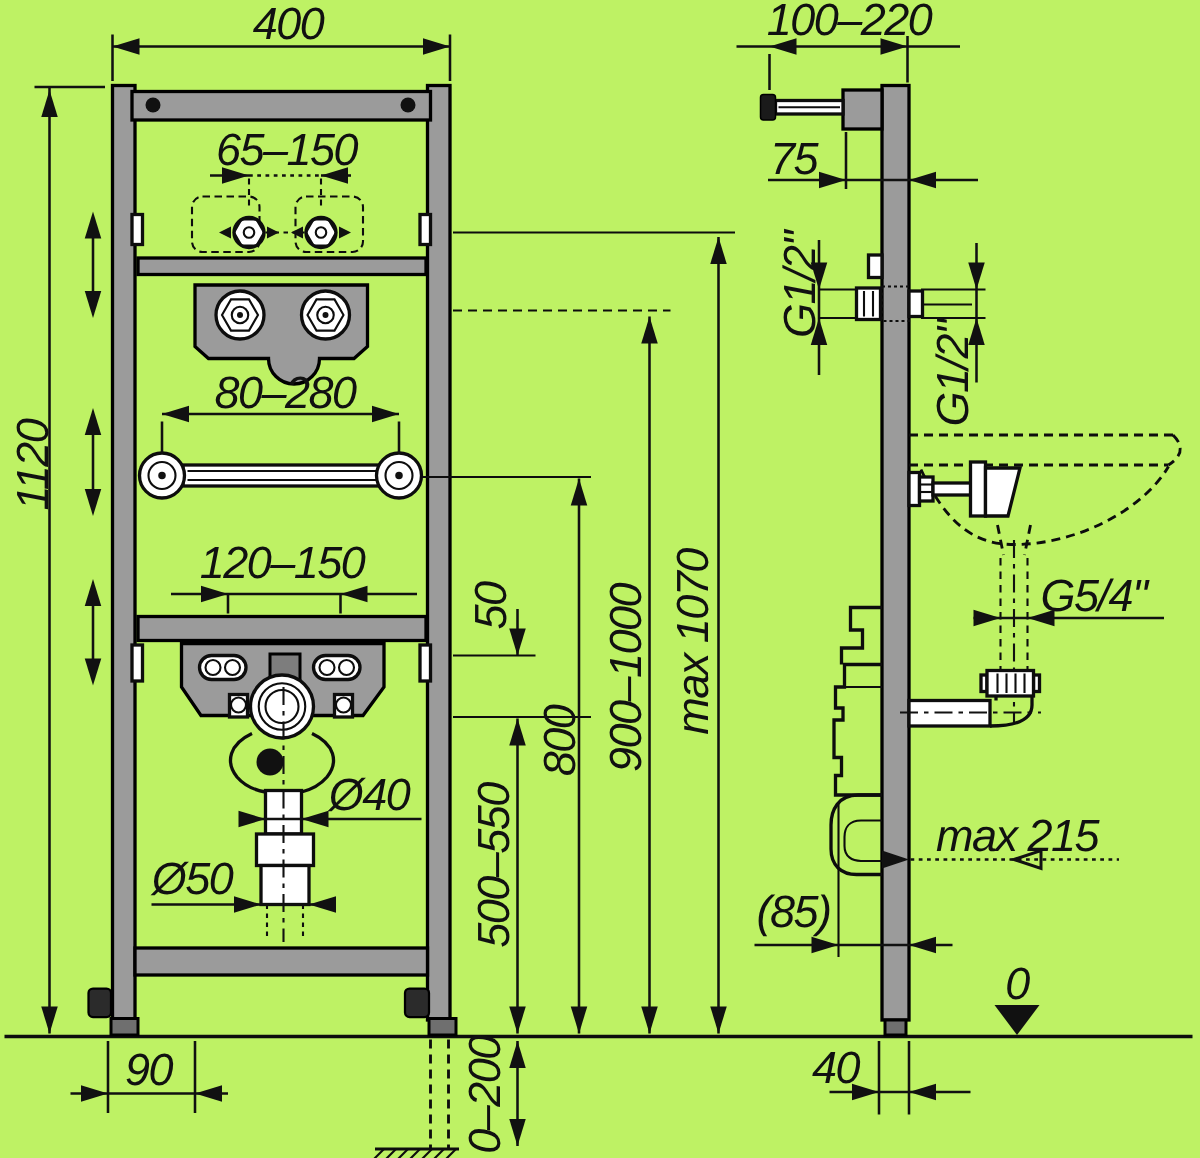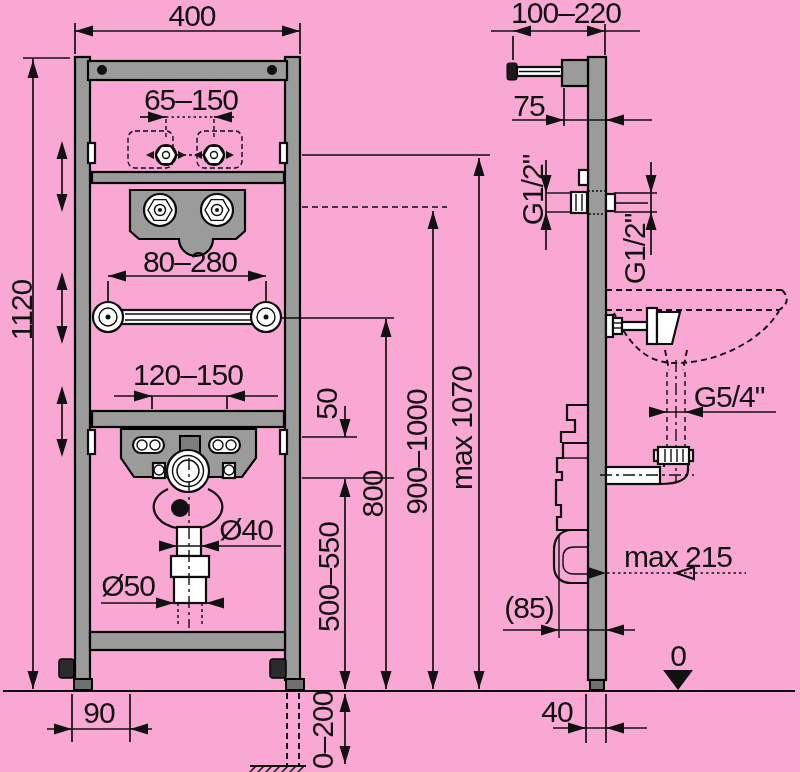--- a/index.html
+++ b/index.html
@@ -1,16 +1,16 @@
 <!DOCTYPE html>
 <html><head>
 <meta charset="utf-8">
 <style>
   html,body{margin:0;padding:0;background:#fff;}
-  .stage{position:relative;width:800px;height:772px;background:#f9a8d4;overflow:hidden;}
+  .stage{position:relative;width:800px;height:772px;background:#bef264;overflow:hidden;font-style:italic;}
   svg{display:block;}
   .part{fill:#9b9b9b;stroke:#000;stroke-width:2.2;}
   .part-dk{fill:#6f6f6f;stroke:#000;stroke-width:2;}
   .knob{fill:#2b2b2b;stroke:#000;stroke-width:1.5;}
   .wht{fill:#fff;stroke:#0d0d0d;stroke-width:2.2;}
   .ln{stroke:#0d0d0d;stroke-width:2.2;fill:none;}
   .thin{stroke:#0d0d0d;stroke-width:1.4;fill:none;}
   .dim{stroke:#111;stroke-width:1.7;fill:none;}
   .dsh{stroke:#0d0d0d;stroke-width:1.9;fill:none;stroke-dasharray:6 4;}
   .dot{stroke:#111;stroke-width:1.7;fill:none;stroke-dasharray:2.5 3;}

